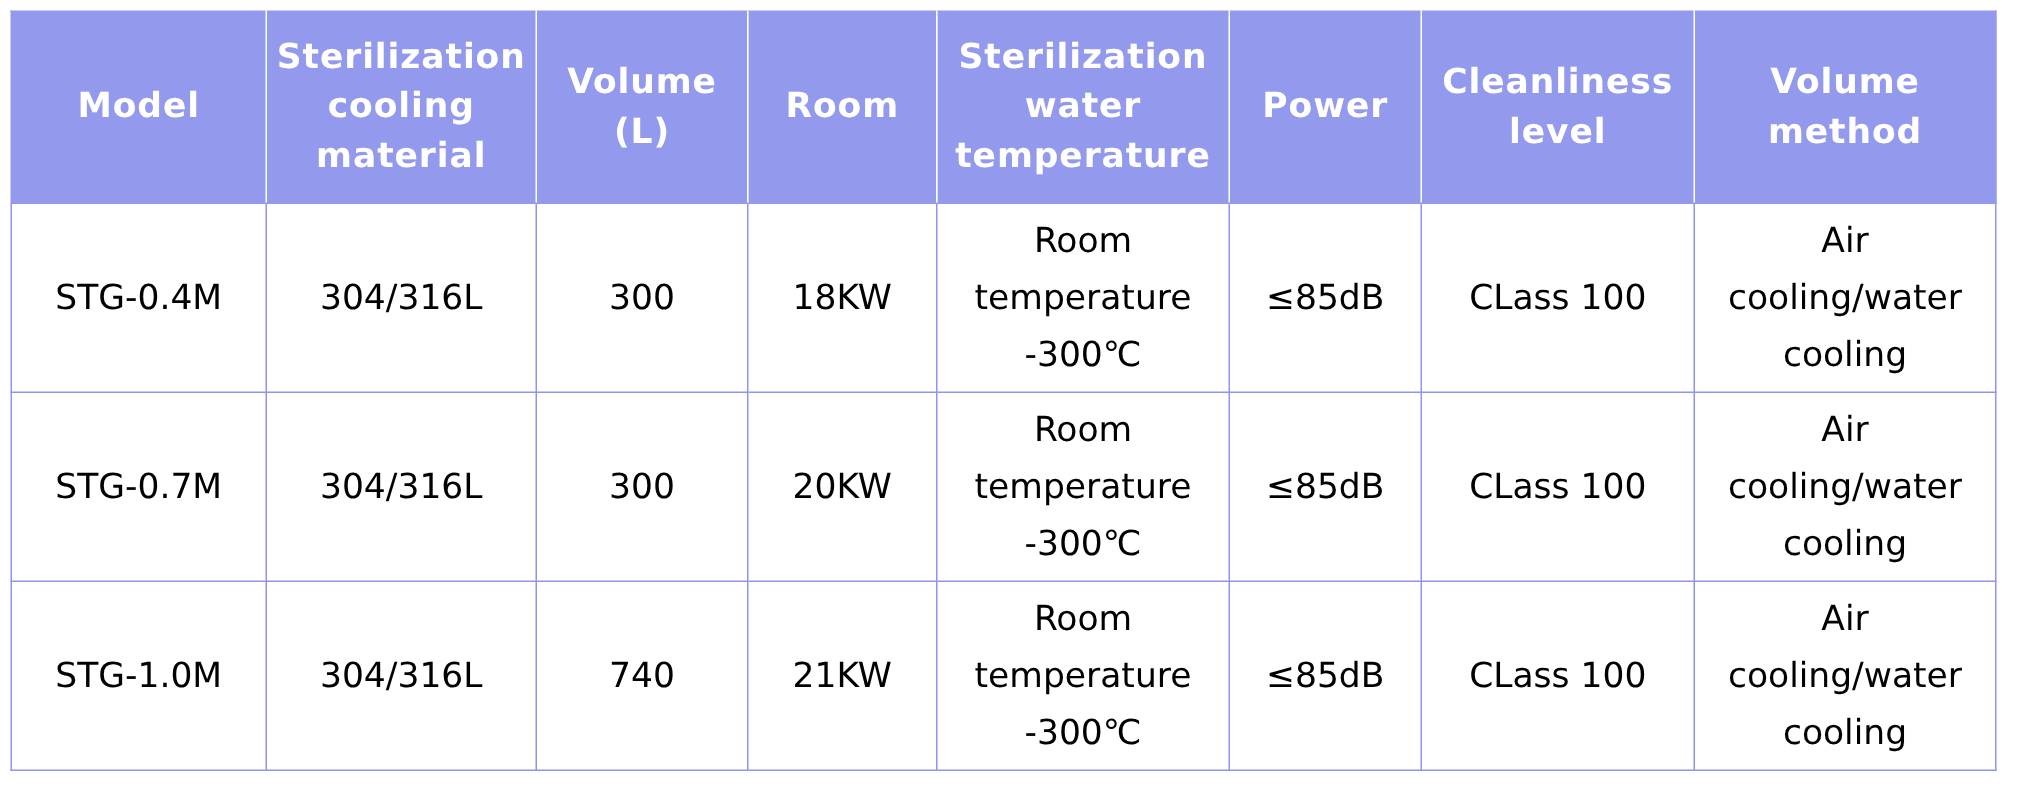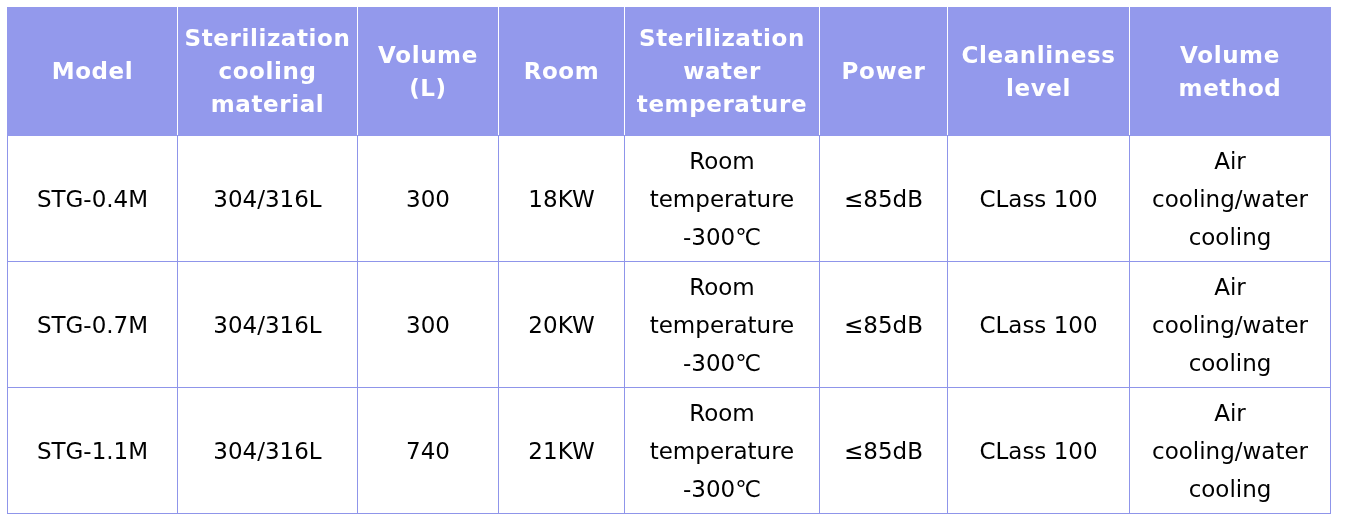--- a/index.html
+++ b/index.html
@@ -115,21 +115,21 @@
         <td class="cell-multiline">STG-0.7M</td>
         <td class="cell-multiline">304/316L</td>
         <td class="cell-multiline">300</td>
         <td class="cell-multiline">20KW</td>
         <td class="cell-multiline">Room temperature -300℃</td>
         <td class="cell-multiline">≤85dB</td>
         <td class="cell-multiline">CLass 100</td>
         <td class="cell-multiline">Air cooling/water cooling</td>
       </tr>
       <tr>
-        <td class="cell-multiline">STG-1.1M</td>
+        <td class="cell-multiline">STG-1.0M</td>
         <td class="cell-multiline">304/316L</td>
         <td class="cell-multiline">740</td>
         <td class="cell-multiline">21KW</td>
         <td class="cell-multiline">Room temperature -300℃</td>
         <td class="cell-multiline">≤85dB</td>
         <td class="cell-multiline">CLass 100</td>
         <td class="cell-multiline">Air cooling/water cooling</td>
       </tr>
     </tbody>
   </table>

